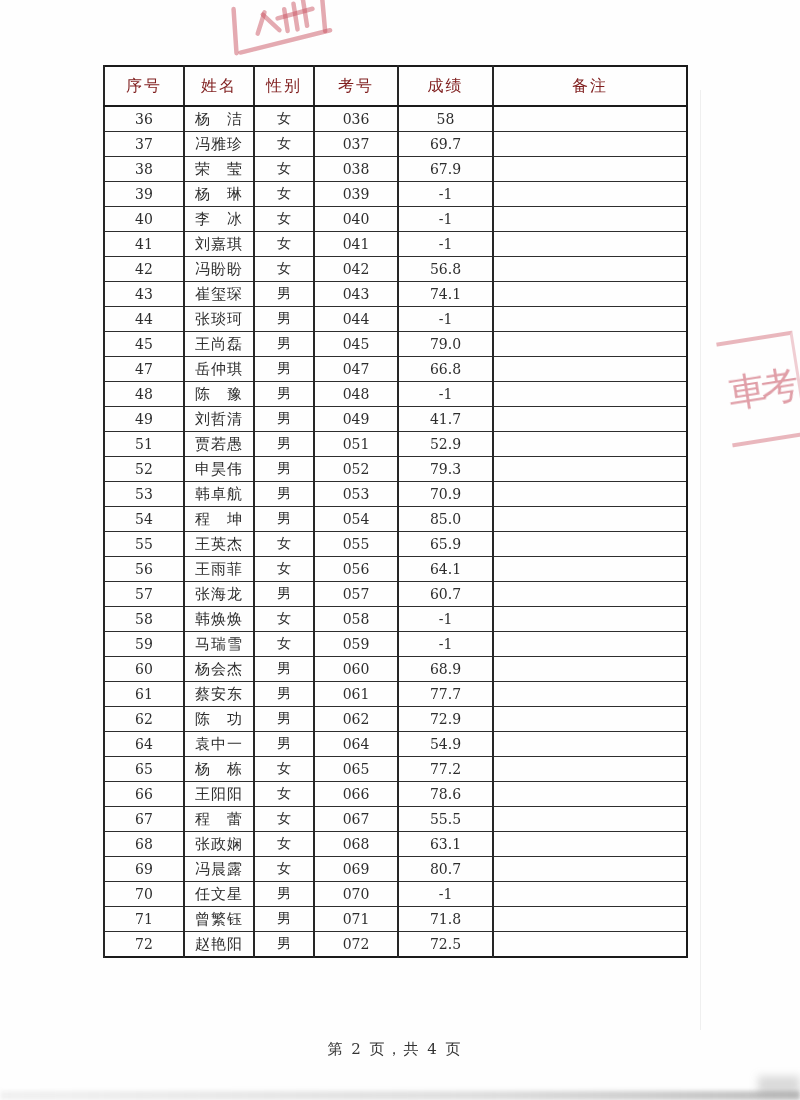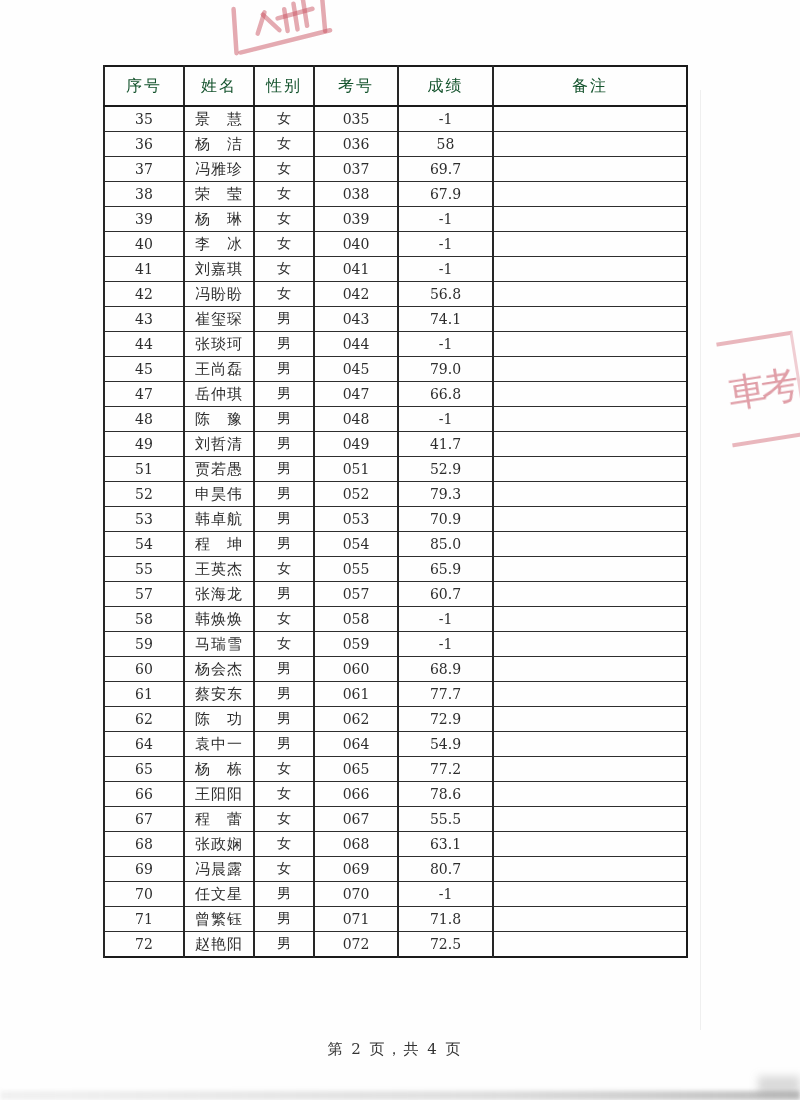--- a/index.html
+++ b/index.html
@@ -44,21 +44,21 @@
     padding: 0;
     white-space: nowrap;
     overflow: hidden;
   }
   .score-table thead th {
     height: 38px;
     font-size: 16px;
     font-weight: normal;
     letter-spacing: 2px;
     border-bottom: 2px solid #1a1a1a;
-    color: #14532d;
+    color: #7f1d1d;
   }
   .score-table tbody td {
     height: 24px;
     font-size: 14px;
     color: #2d2d2d;
   }
   .score-table tbody td:nth-child(2) {
     font-size: 15px;
     letter-spacing: 1px;
   }
@@ -177,28 +177,20 @@
         <th>序号</th>
         <th>姓名</th>
         <th>性别</th>
         <th>考号</th>
         <th>成绩</th>
         <th>备注</th>
       </tr>
     </thead>
     <tbody>
         <tr>
-          <td>35</td>
-          <td>景　慧</td>
-          <td>女</td>
-          <td>035</td>
-          <td>-1</td>
-          <td></td>
-        </tr>
-        <tr>
           <td>36</td>
           <td>杨　洁</td>
           <td>女</td>
           <td>036</td>
           <td>58</td>
           <td></td>
         </tr>
         <tr>
           <td>37</td>
           <td>冯雅珍</td>
@@ -326,20 +318,28 @@
           <td>054</td>
           <td>85.0</td>
           <td></td>
         </tr>
         <tr>
           <td>55</td>
           <td>王英杰</td>
           <td>女</td>
           <td>055</td>
           <td>65.9</td>
+          <td></td>
+        </tr>
+        <tr>
+          <td>56</td>
+          <td>王雨菲</td>
+          <td>女</td>
+          <td>056</td>
+          <td>64.1</td>
           <td></td>
         </tr>
         <tr>
           <td>57</td>
           <td>张海龙</td>
           <td>男</td>
           <td>057</td>
           <td>60.7</td>
           <td></td>
         </tr>

